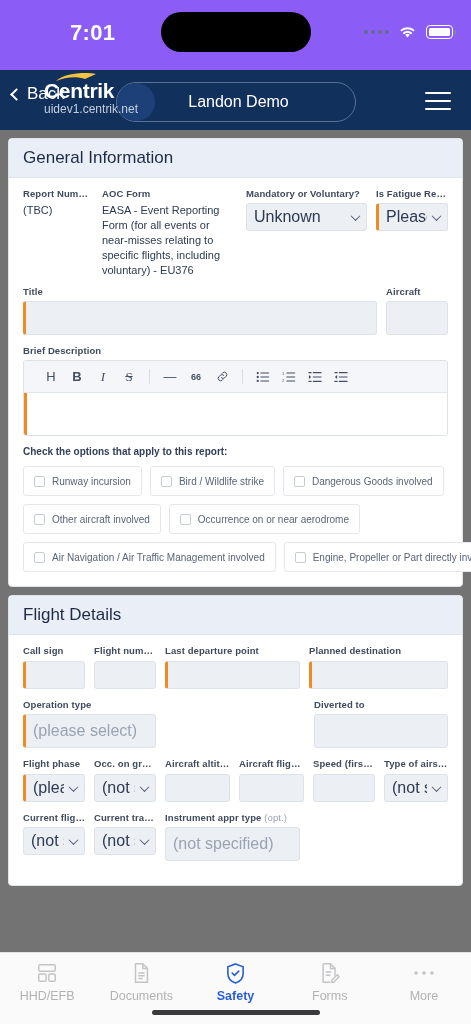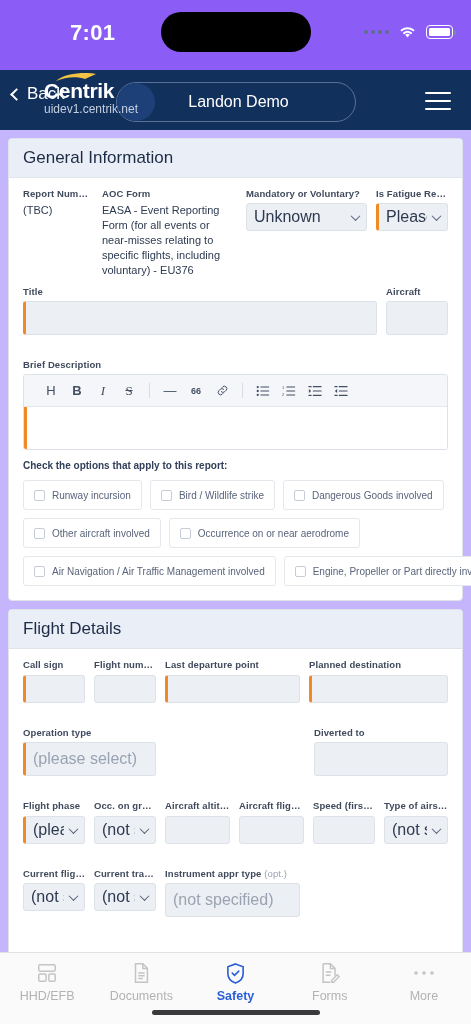--- a/index.html
+++ b/index.html
@@ -93,21 +93,21 @@
     flex: 1; text-align: center; color: #fff; font-size: 16px;
     padding-right: 32px;
   }
   .hamburger { position: absolute; right: 20px; top: 22px; width: 26px; }
   .hamburger i { display: block; height: 2px; background: #fff; margin-bottom: 6px; border-radius: 1px; }
   .hamburger i:last-child { margin-bottom: 0; }
 
   
   .content {
     flex: 1 1 auto; overflow: hidden;
-    background: #c4b5fd;
+    background: #737373;
     padding: 8px 8px 0 8px;
   }
   .card {
     background: #fff;
     border: 1px solid #dfe3ea;
     border-radius: 4px;
     margin-bottom: 8px;
   }
   .card-head {
     background: #eaeff7;
@@ -134,21 +134,21 @@
   .fld.ph { color: #9aa3b2; }
   .fld.tall { height: 34px; }
   .sel { position: relative; padding-right: 20px; }
   .sel .cv {
     position: absolute; right: 7px; top: 50%; margin-top: -3px;
     width: 7px; height: 7px; border-right: 1.6px solid #55607a;
     border-bottom: 1.6px solid #55607a; transform: rotate(45deg) translate(-1px,-1px);
   }
   .sel .txt { overflow: hidden; white-space: nowrap; text-overflow: clip; }
 
-  .row { display: flex; gap: 9px; margin-bottom: 24px; align-items: flex-start; }
+  .row { display: flex; gap: 9px; margin-bottom: 10px; align-items: flex-start; }
   .col { min-width: 0; }
 
   
   .rt-wrap { border: 1px solid #dde1e8; border-radius: 3px; overflow: hidden; }
   .rt-bar {
     background: #f4f6f9; border-bottom: 1px solid #e2e6ed;
     height: 32px; display: flex; align-items: center; padding: 0 14px; gap: 0;
   }
   .rt-btn {
     width: 26px; height: 26px; display: flex; align-items: center; justify-content: center;

